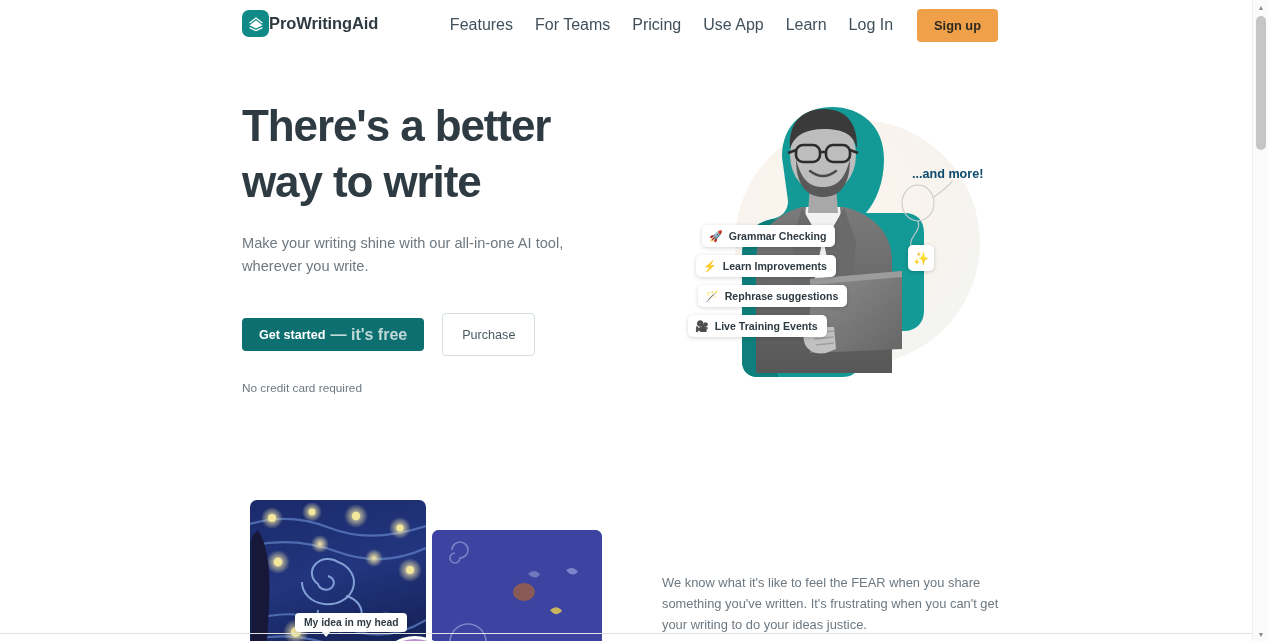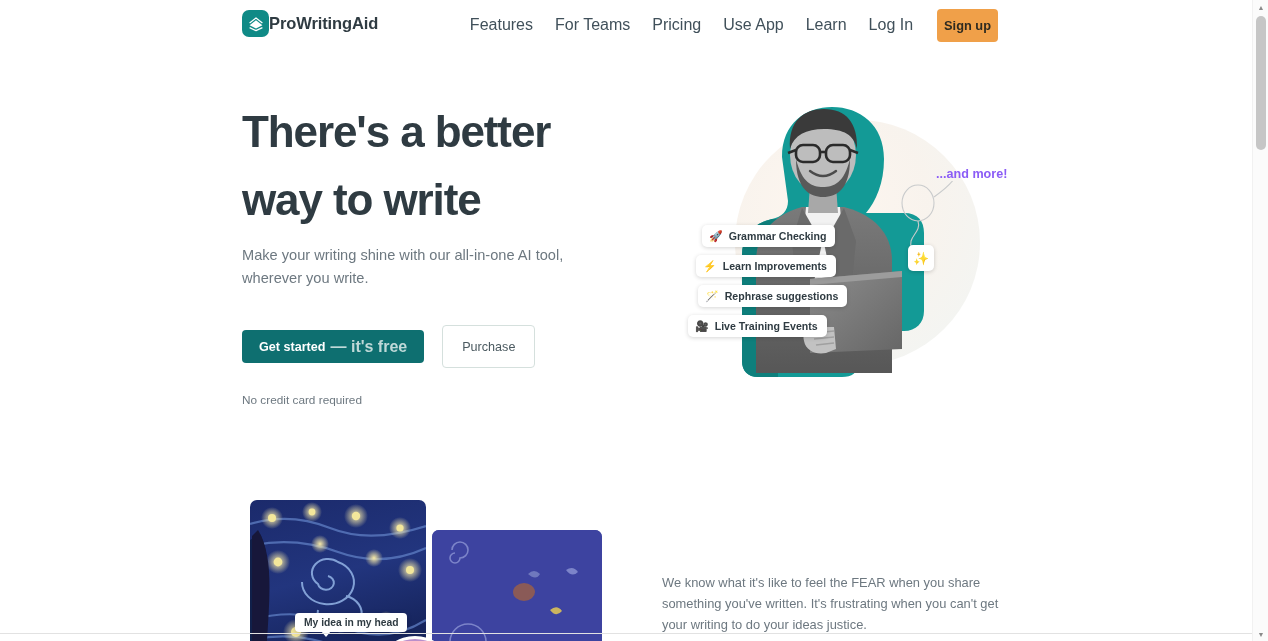--- a/index.html
+++ b/index.html
@@ -41,34 +41,34 @@
   }
   .nav-link {
     font-size: 16px; color: #40505a; padding: 8px 11px;
     white-space: nowrap; cursor: pointer; text-decoration: none;
   }
   .nav-cta {
     margin-left: 13px;
     background: #f0a049; color: #2e2a20;
     font-size: 12.8px; font-weight: bold;
     border: none; border-radius: 4px;
-    padding: 9px 7px; cursor: pointer;
+    padding: 9px 17px; cursor: pointer;
     white-space: nowrap;
     font-family: "Liberation Sans", sans-serif;
   }
 
   
   .hero-copy { position: absolute; left: 242px; top: 98px; width: 400px; }
   .hero-title {
-    font-size: 44px; line-height: 68px; font-weight: bold;
+    font-size: 44px; line-height: 56px; font-weight: bold;
     color: #2f3b42; letter-spacing: -1.1px;
     white-space: pre-line;
   }
   .hero-sub {
-    margin-top: 10px;
+    margin-top: 22px;
     font-size: 14.6px; line-height: 23px; color: #6d7880;
     width: 330px;
   }
   .hero-actions { margin-top: 35px; display: flex; align-items: center; gap: 18px; }
   .btn-primary {
     background: #0e6f70; color: #ffffff;
     border: none; border-radius: 4px;
     height: 33px; padding: 0 17px;
     font-size: 12.6px; font-weight: bold;
     display: inline-flex; align-items: center; gap: 5px;
@@ -106,22 +106,22 @@
     padding: 0 9px 0 7px; white-space: nowrap;
     font-size: 10.6px; color: #2f3b42; font-weight: 600;
   }
   .chip .emoji { font-size: 11px; line-height: 1; }
   .chip-1 { margin-left: 14px; }
   .chip-2 { margin-left: 8px; }
   .chip-3 { margin-left: 10px; }
   .chip-4 { margin-left: 0px; }
 
   .and-more {
-    position: absolute; left: 276px; top: 72px;
-    font-size: 12.6px; font-weight: bold; color: #8b5cf6;
+    position: absolute; left: 252px; top: 72px;
+    font-size: 12.6px; font-weight: bold; color: #0c4a6e;
     white-space: nowrap;
   }
   .sparkle-card {
     position: absolute; left: 248px; top: 150px;
     width: 26px; height: 26px; border-radius: 5px;
     background: #ffffff; box-shadow: 0 1px 4px rgba(0,0,0,.18);
     display: flex; align-items: center; justify-content: center;
     font-size: 13px;
   }
   .balloon-line { position: absolute; left: 236px; top: 86px; }

